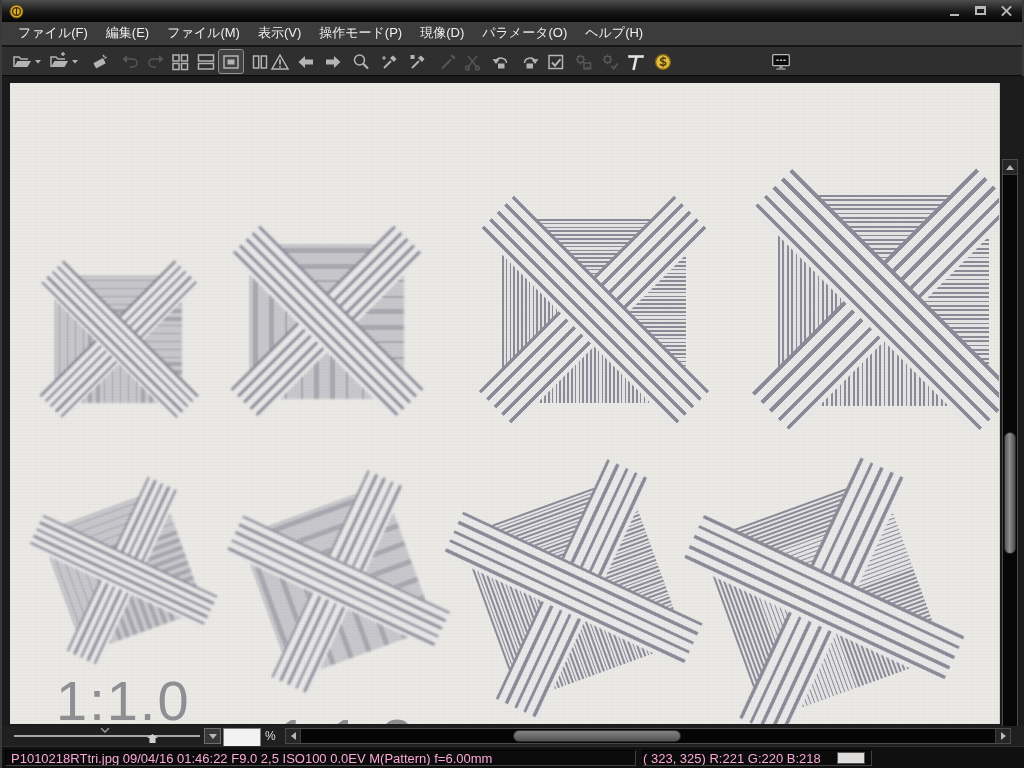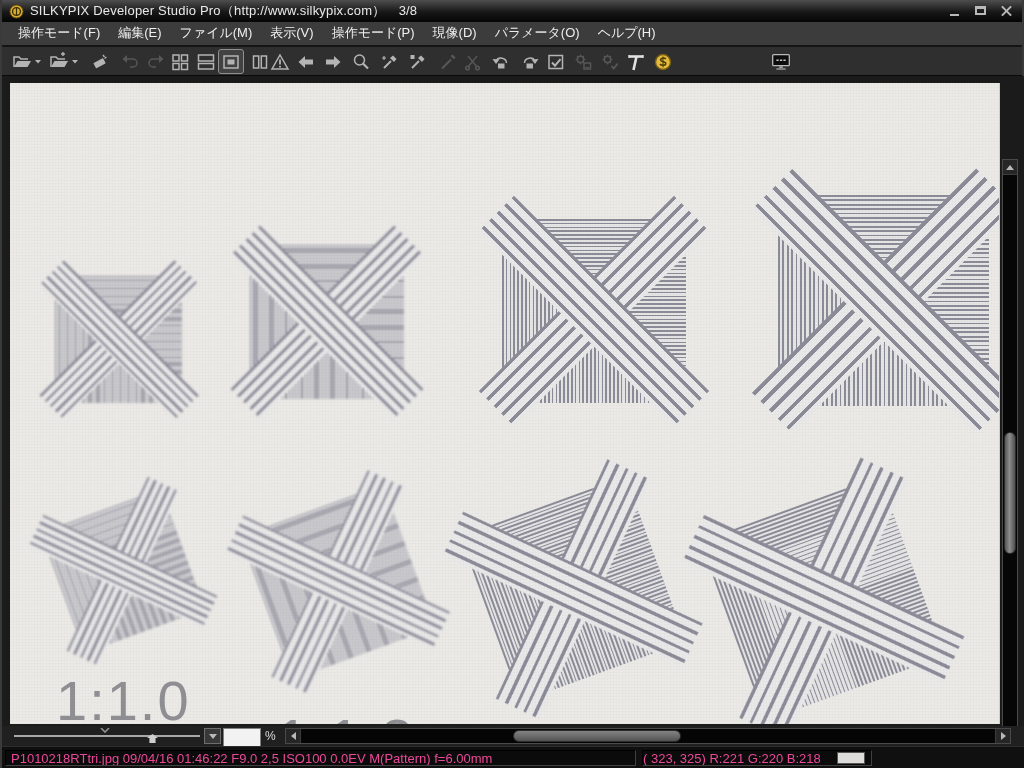--- a/index.html
+++ b/index.html
@@ -95,54 +95,53 @@
             background:linear-gradient(#828282,#6a6a6a 55%,#515151); border:1px solid #2c2c2c; }
   .tri { width:0; height:0; }
   .tri.up    { border-left:4px solid transparent; border-right:4px solid transparent; border-bottom:5px solid #b9b9b9; }
   .tri.down  { border-left:4px solid transparent; border-right:4px solid transparent; border-top:5px solid #b9b9b9; }
   .tri.left  { border-top:4px solid transparent; border-bottom:4px solid transparent; border-right:5px solid #b9b9b9; }
   .tri.right { border-top:4px solid transparent; border-bottom:4px solid transparent; border-left:5px solid #b9b9b9; }
 
   
   .statusbar { position:absolute; left:0; top:746px; width:1024px; height:22px; background:#101010;
                border-top:1px solid #2e2e2e; }
-  .spanel { position:absolute; top:3px; height:16px; background:#0b0b0b; color:#ec4899; font-size:13px;
+  .spanel { position:absolute; top:3px; height:16px; background:#0b0b0b; color:#f9a8d4; font-size:13px;
             border:1px solid; border-color:#000 #424242 #424242 #000; display:flex; align-items:center;
             white-space:nowrap; overflow:hidden; }
   .spanel.left { left:3px; width:631px; padding-left:5px; }
   .spanel.right { left:640px; width:230px; }
   .swatch { position:absolute; right:6px; top:1px; width:28px; height:12px; border:1px solid #555; }
 </style>
 </head>
 <body>
 
 <div class="window">
 
   <div class="titlebar">
     <svg class="app-icon" viewBox="0 0 16 16">
       <circle cx="8" cy="8" r="7" fill="#d7a92c" stroke="#5d4a10"></circle>
       <circle cx="8" cy="8" r="4.2" fill="none" stroke="#3c2f08" stroke-width="1.4"></circle>
       <path d="M8 3.8 V12.2" stroke="#3c2f08" stroke-width="1.2"></path>
     </svg>
-    <span class="title-text">SILKYPIX Developer Studio Pro（http://www.silkypix.com）　3/8</span>
     <div class="winbtns">
       <div class="winbtn">
           <div class="glyph-min"></div>
         </div>
       <div class="winbtn">
           <div class="glyph-max"></div>
         </div>
       <div class="winbtn">
           <div class="glyph-close"></div>
         </div>
     </div>
   </div>
 
   <div class="menubar" id="menubar">
-      <span class="menuitem">操作モード(F)</span>
+      <span class="menuitem">ファイル(F)</span>
       <span class="menuitem">編集(E)</span>
       <span class="menuitem">ファイル(M)</span>
       <span class="menuitem">表示(V)</span>
       <span class="menuitem">操作モード(P)</span>
       <span class="menuitem">現像(D)</span>
       <span class="menuitem">パラメータ(O)</span>
       <span class="menuitem">ヘルプ(H)</span>
     </div>
 
   <div class="toolbar" id="toolbar">

